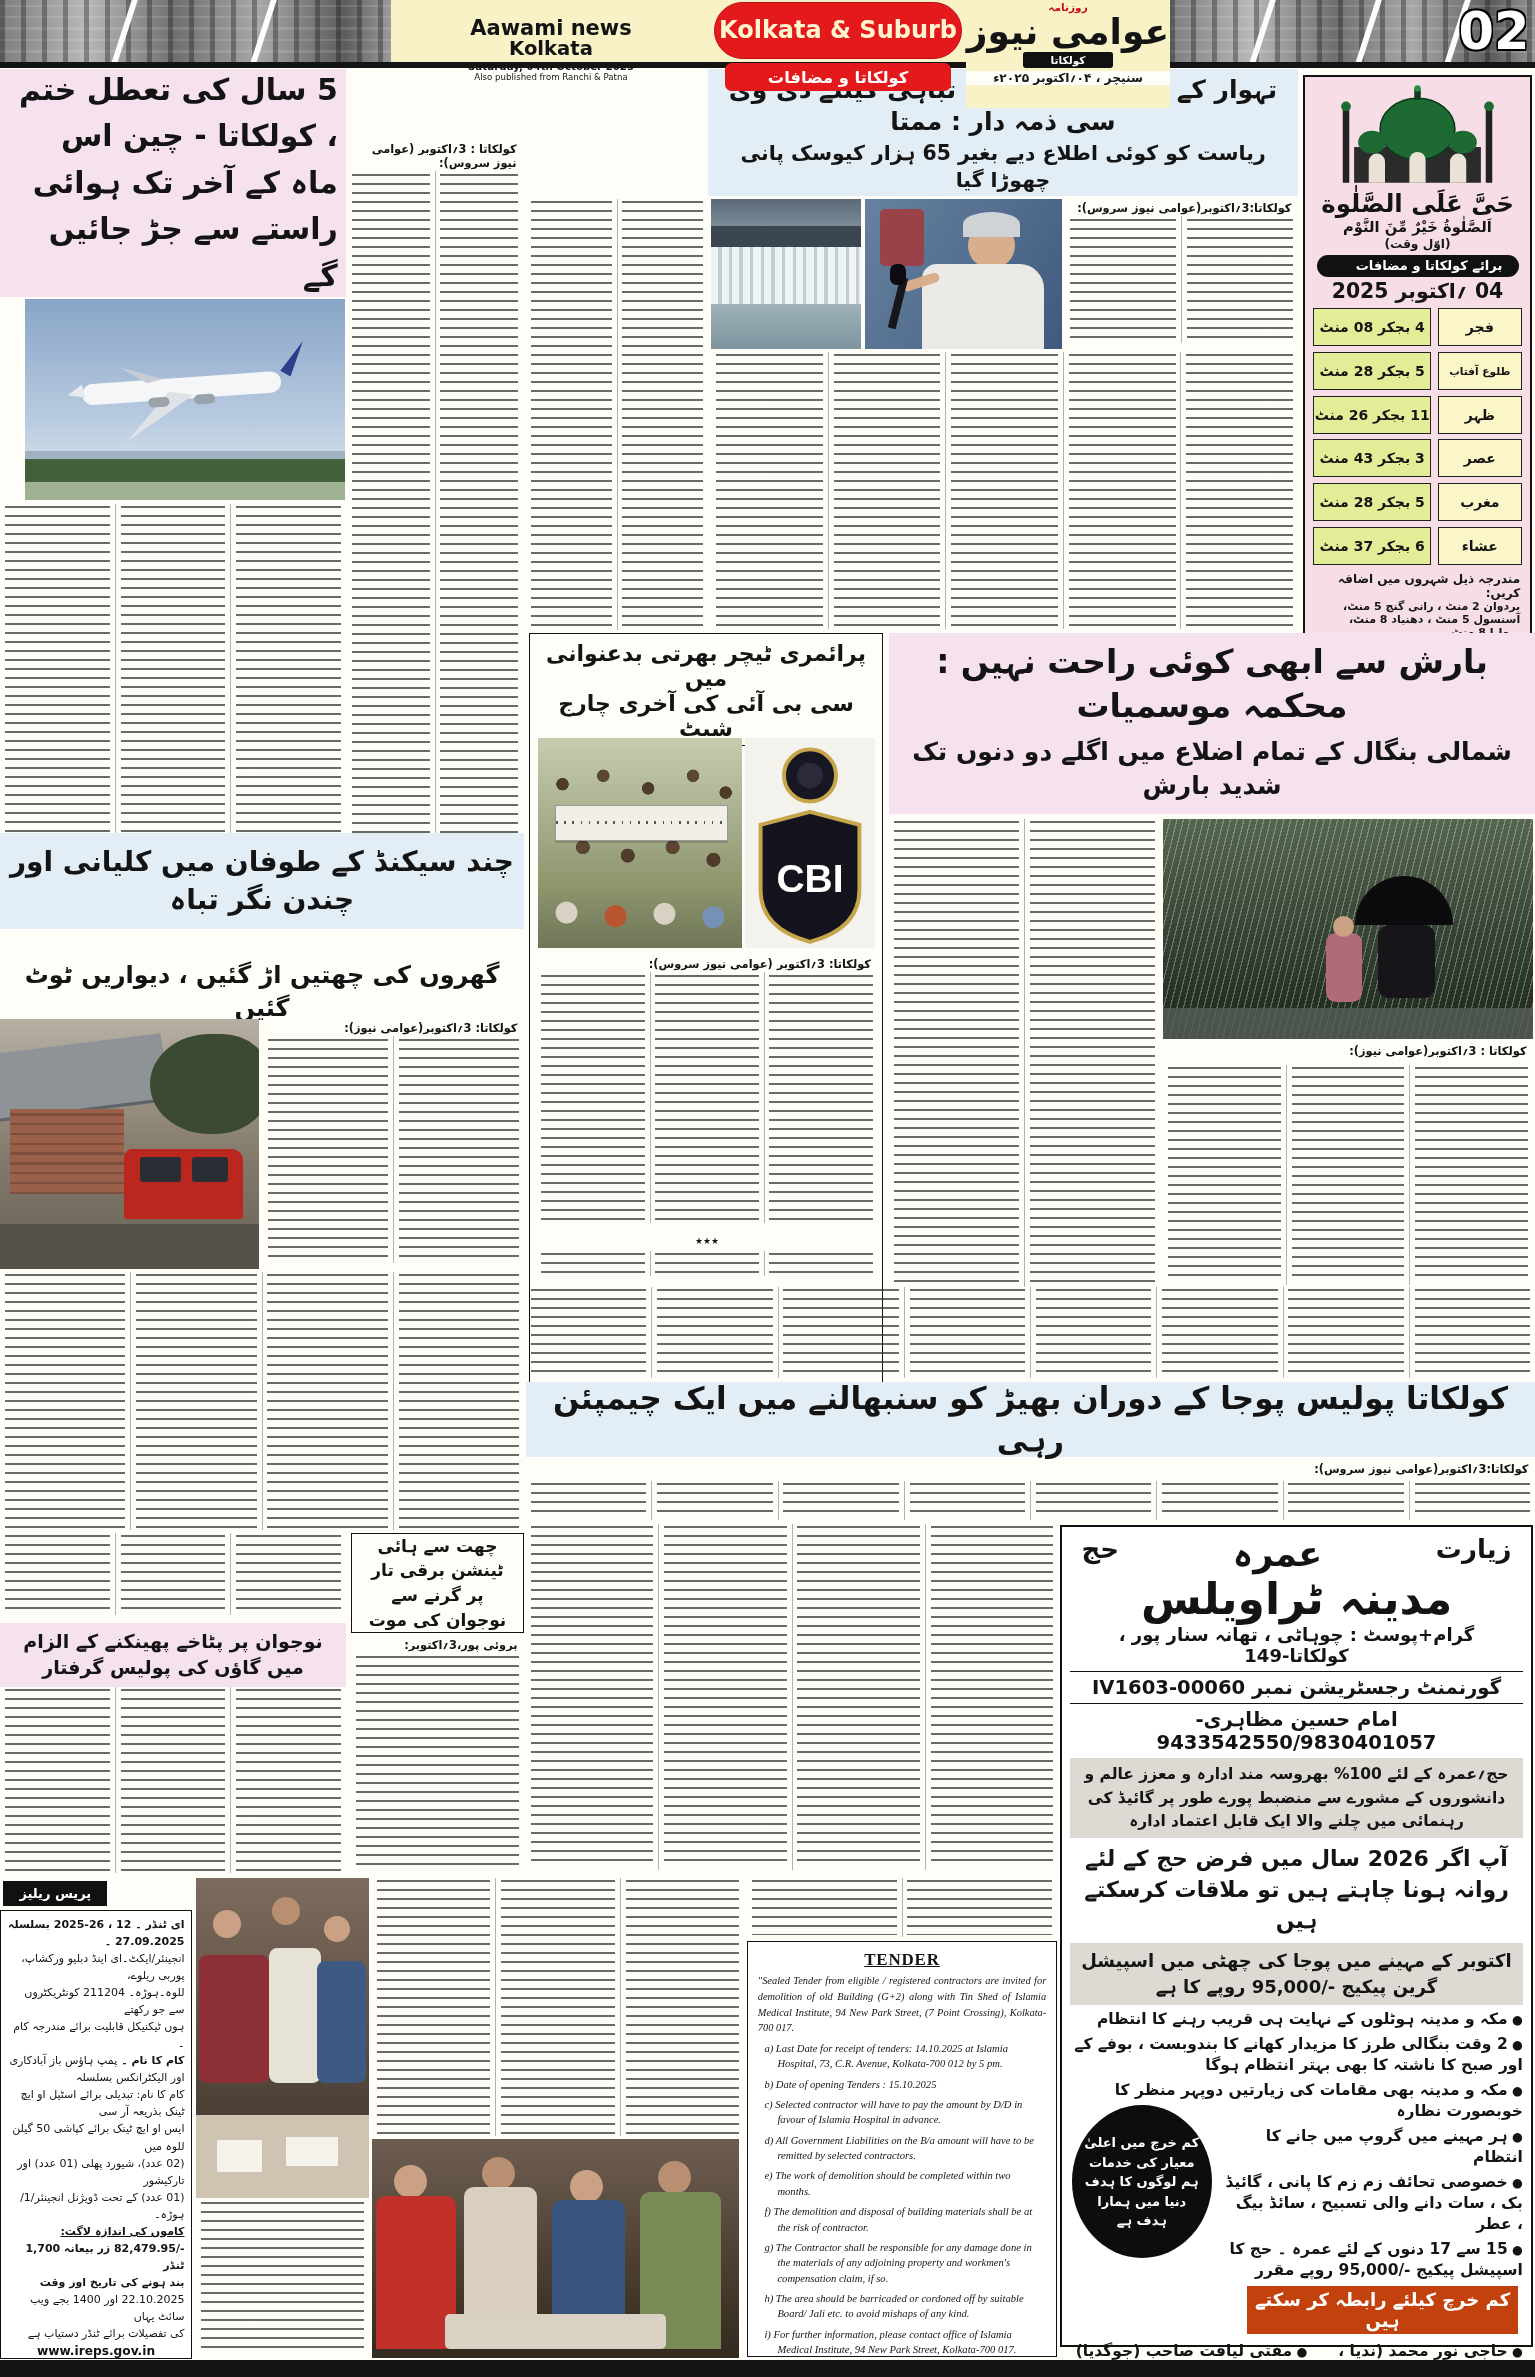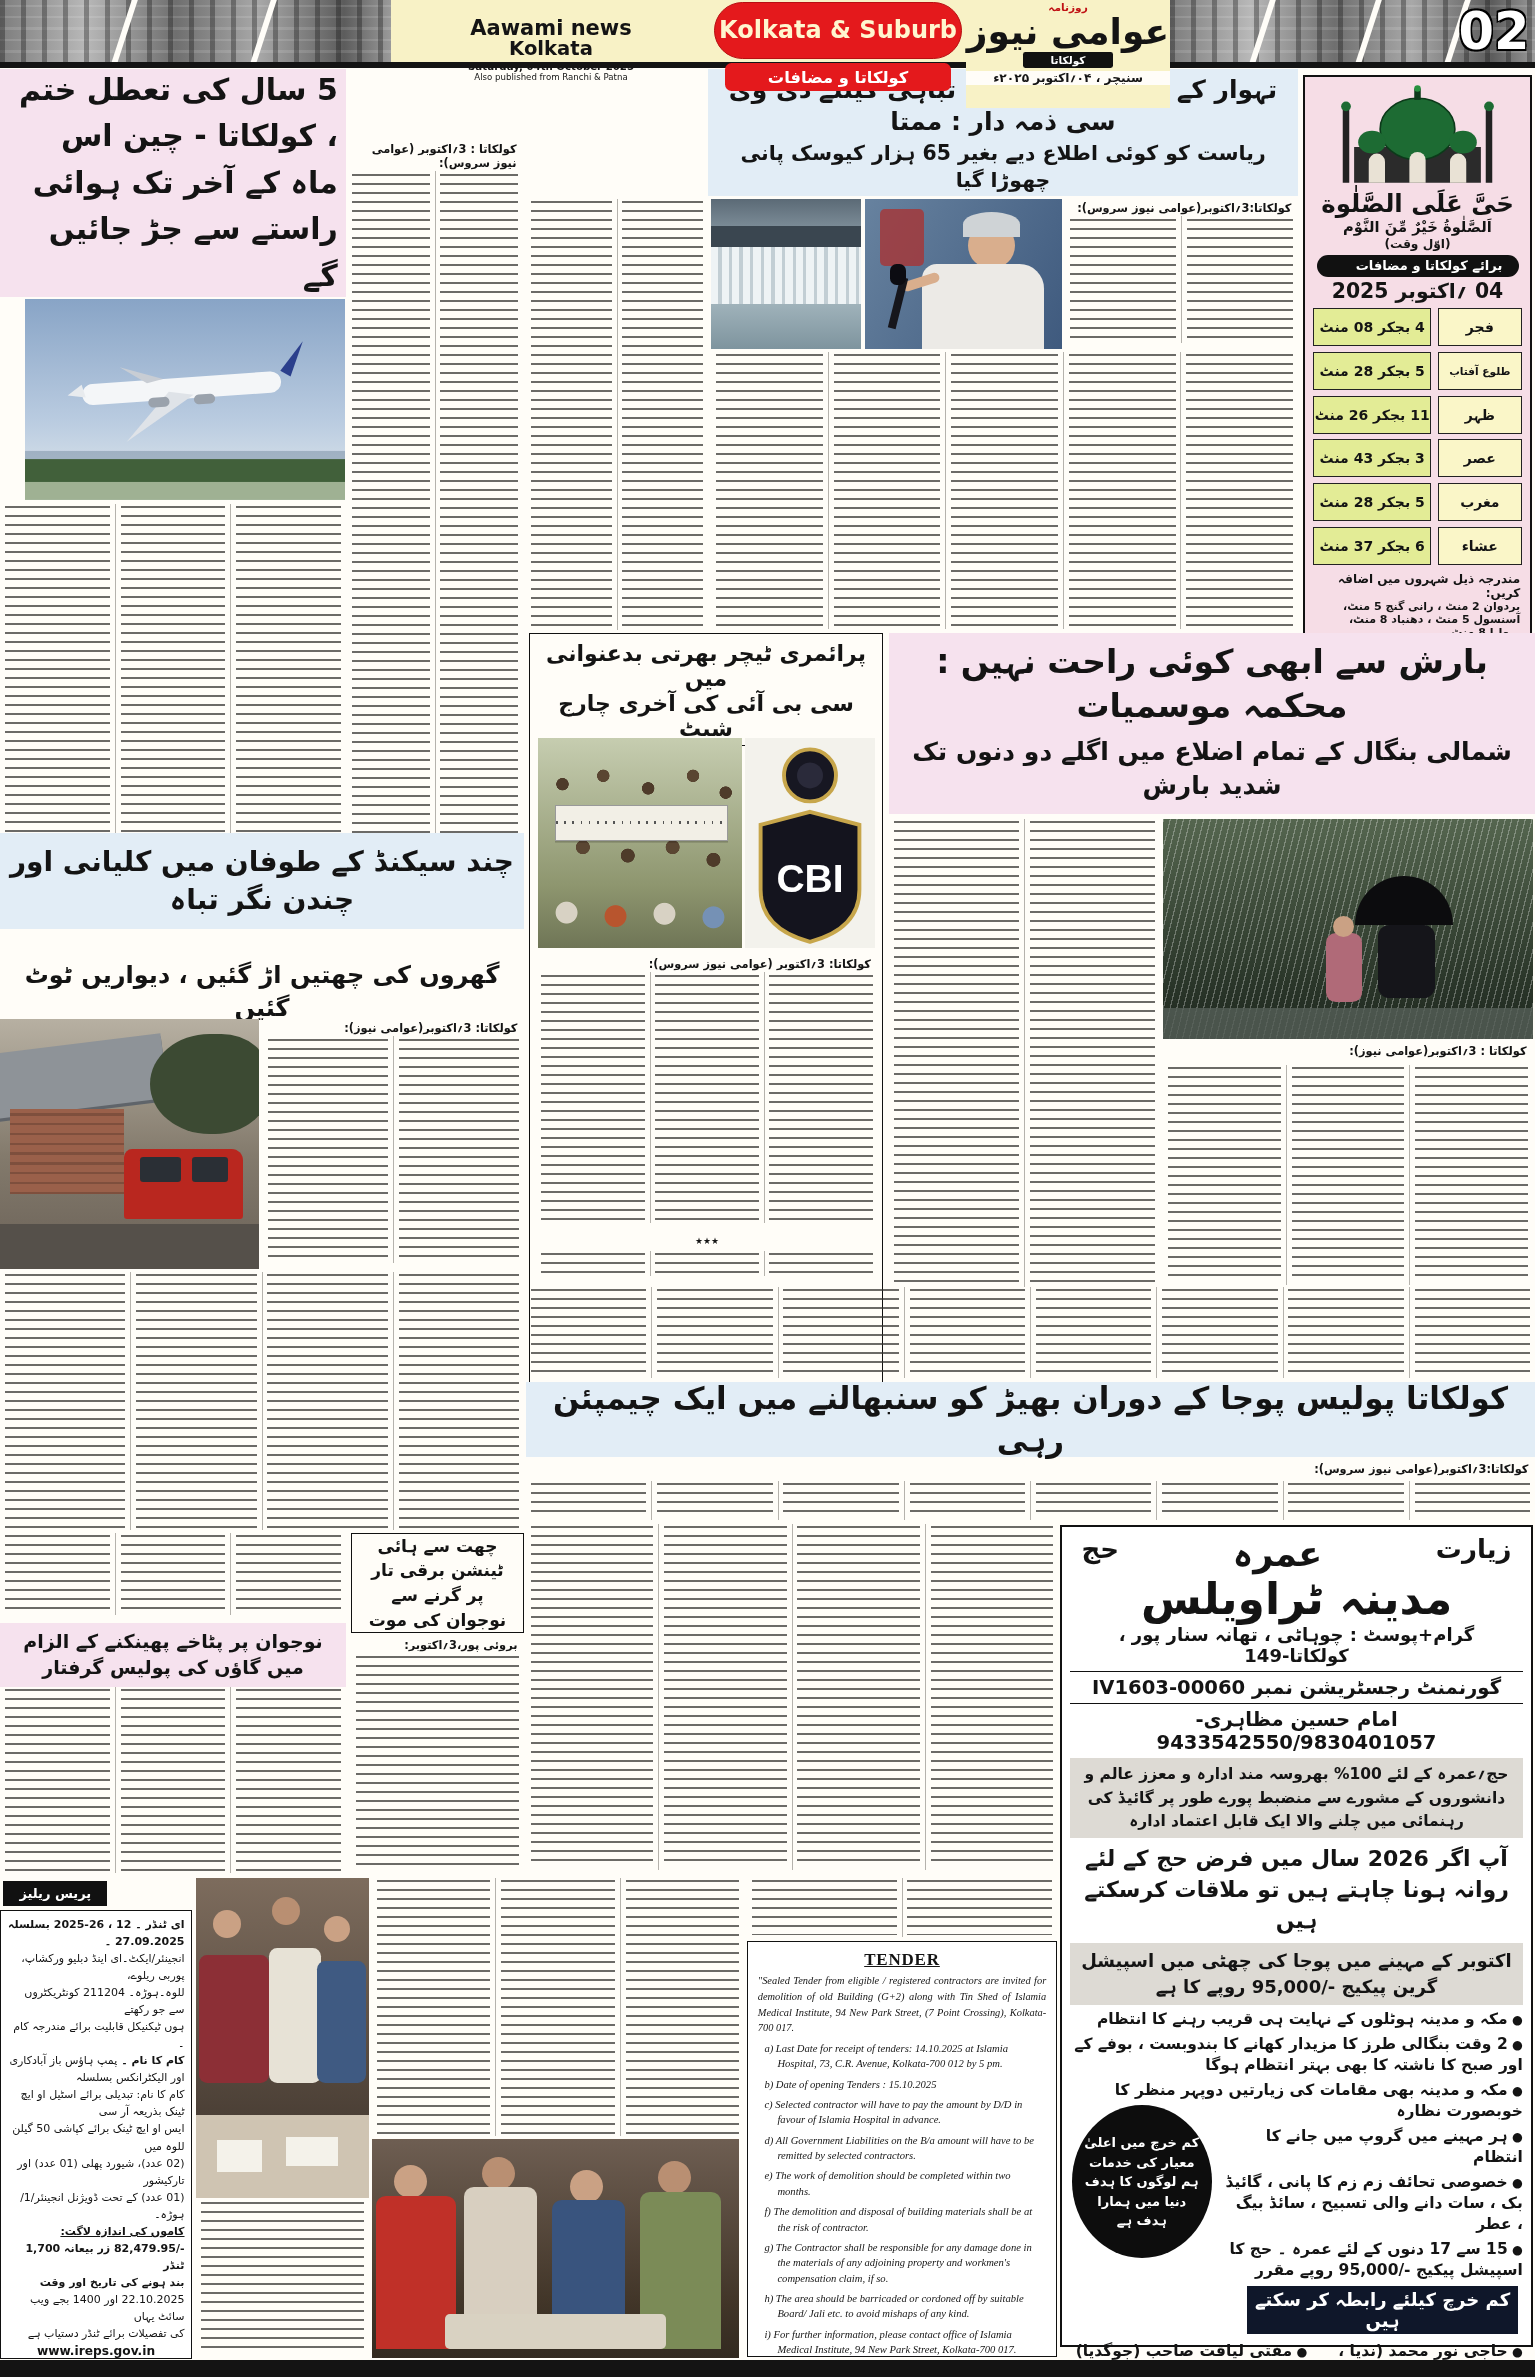--- a/index.html
+++ b/index.html
@@ -592,21 +592,21 @@
       <div class="mbul dot">2 وقت بنگالی طرز کا مزیدار کھانے کا بندوبست ، بوفے کے اور صبح کا ناشتہ کا بھی بہتر انتظام ہوگا</div>
       <div class="mbul dot">مکہ و مدینہ بھی مقامات کی زیارتیں دوپہر منظر کا خوبصورت نظارہ</div>
       <div class="mbul dot" style="margin-left:155px;">ہر مہینے میں گروپ میں جانے کا انتظام</div>
       <div class="mbul dot" style="margin-left:155px;">خصوصی تحائف زم زم کا پانی ، گائیڈ بک ، سات دانے والی تسبیح ، سائڈ بیگ ، عطر</div>
       <div class="mbul dot" style="margin-left:155px;">15 سے 17 دنوں کے لئے عمرہ ۔ حج کا اسپیشل پیکیج -/95,000 روپے مقرر</div>
       <div style="position:absolute;left:1.6px;top:96px;width:140px;height:153px;background:#0d0d0d;color:#fff;border-radius:50%;
                   display:flex;align-items:center;justify-content:center;text-align:center;font-size:13px;font-weight:bold;
                   padding:9.8px;box-sizing:border-box;line-height:1.5;">کم خرچ میں اعلیٰ معیار کی خدمات ہم لوگوں کا ہدف دنیا میں ہمارا ہدف ہے</div>
     </div>
 
-    <div style="background:#0f172a;color:#fff;font-size:18px;font-weight:bold;text-align:center;width:261px;margin-right:4.9px;
+    <div style="background:#c2410c;color:#fff;font-size:18px;font-weight:bold;text-align:center;width:261px;margin-right:4.9px;
                 padding:3.3px 4.9px;margin-top:4.9px;">کم خرچ کیلئے رابطہ کر سکتے ہیں</div>
 
     <div style="display:flex;flex-direction:row-reverse;margin-top:4.9px;">
       <div style="flex:1.1;">
         <div class="dot" style="font-size:15.5px;font-weight:bold;margin:2.4px 0;">مفتی لیاقت صاحب (جوگدیا)</div>
         <div class="dot" style="font-size:15.5px;font-weight:bold;margin:2.4px 0;">حاجی عبدالرحمٰن صاحب (خاص ملک بروئی پور)</div>
 
       </div>
       <div style="flex:1;">
         <div class="dot" style="font-size:15.5px;font-weight:bold;margin:2.4px 0;">حاجی نور محمد (ندیا ، پلاسی)</div>

